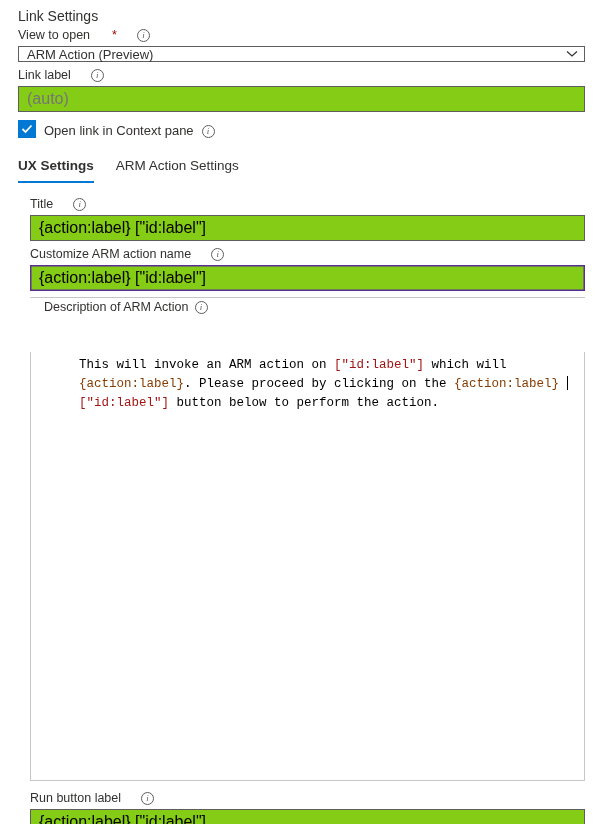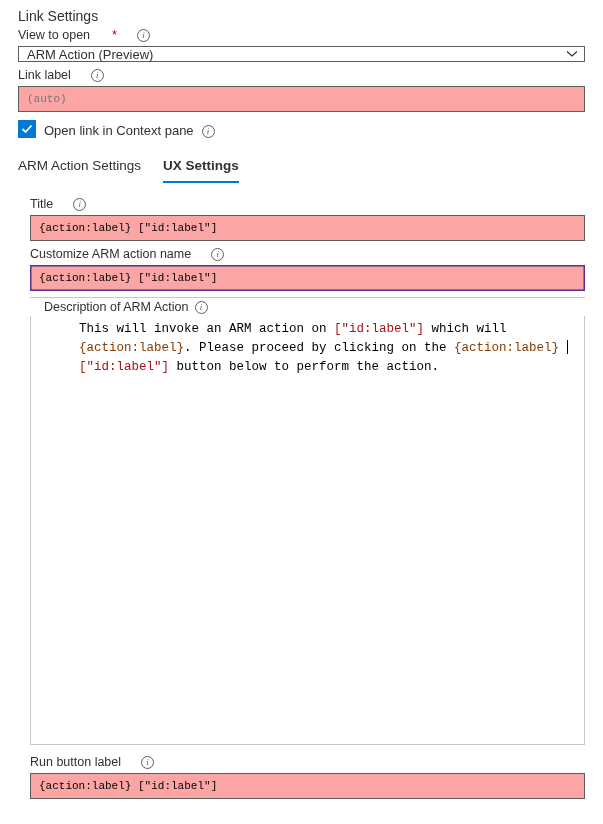--- a/index.html
+++ b/index.html
@@ -57,23 +57,23 @@
     transform: translateY(-50%);
     width: 12px;
     height: 12px;
     pointer-events: none;
   }
   input[type="text"].tf {
     width: 100%;
     height: 26px;
     border: 1px solid #605e5c;
     padding: 0 8px;
-    font-size: 11px;
-    font-family: Liberation Mono, monospace;
-    background: #fca5a5;
+    font-size: 16px;
+    font-family: Liberation Sans, sans-serif;
+    background: #84cc16;
     outline: none;
   }
   input[type="text"].tf.placeholder-style { color: #605e5c; }
   input[type="text"].tf.focused { border: 1px solid #5b2e91; box-shadow: 0 0 0 0.5px #5b2e91 inset; }
   .checkbox-row {
     display: flex;
     align-items: flex-end;
     gap: 8px;
     margin: 8px 0 14px 0;
   }
@@ -117,20 +117,21 @@
   }
   .editor-body {
     font-family: Consolas, "Courier New", monospace;
     font-size: 12.5px;
     padding: 4px 12px 8px 48px;
     min-height: 428px;
     line-height: 1.5;
     white-space: normal;
     color: #000;
     position: relative;
+    margin-top: 36px;
   }
   .code-red { color: #a31515; }
   .code-brown { color: #863b00; }
   .cursor-caret {
     display: inline-block;
     width: 0;
     border-left: 1.5px solid #000;
     height: 14px;
     vertical-align: middle;
     margin-right: -1px;
@@ -168,22 +169,22 @@
   <div class="checkbox">
     <svg viewBox="0 0 12 12">
         <path d="M1.5 6 L4.5 9 L10.5 2.5" stroke="#fff" stroke-width="1.8" fill="none"></path>
       </svg>
   </div>
   <span>Open link in Context pane</span>
   <span class="info-icon">i</span>
 </div>
 
 <div class="tabs">
+  <div class="tab active">UX Settings</div>
   <div class="tab">ARM Action Settings</div>
-  <div class="tab active">UX Settings</div>
 </div>
 
 <div class="indent-sub">
 
   <div class="field-row">
     <div class="field-label">
       <span>Title</span>
       <span class="info-icon">i</span>
     </div>
     <input type="text" class="tf" value="{action:label} [&quot;id:label&quot;]" style="">

